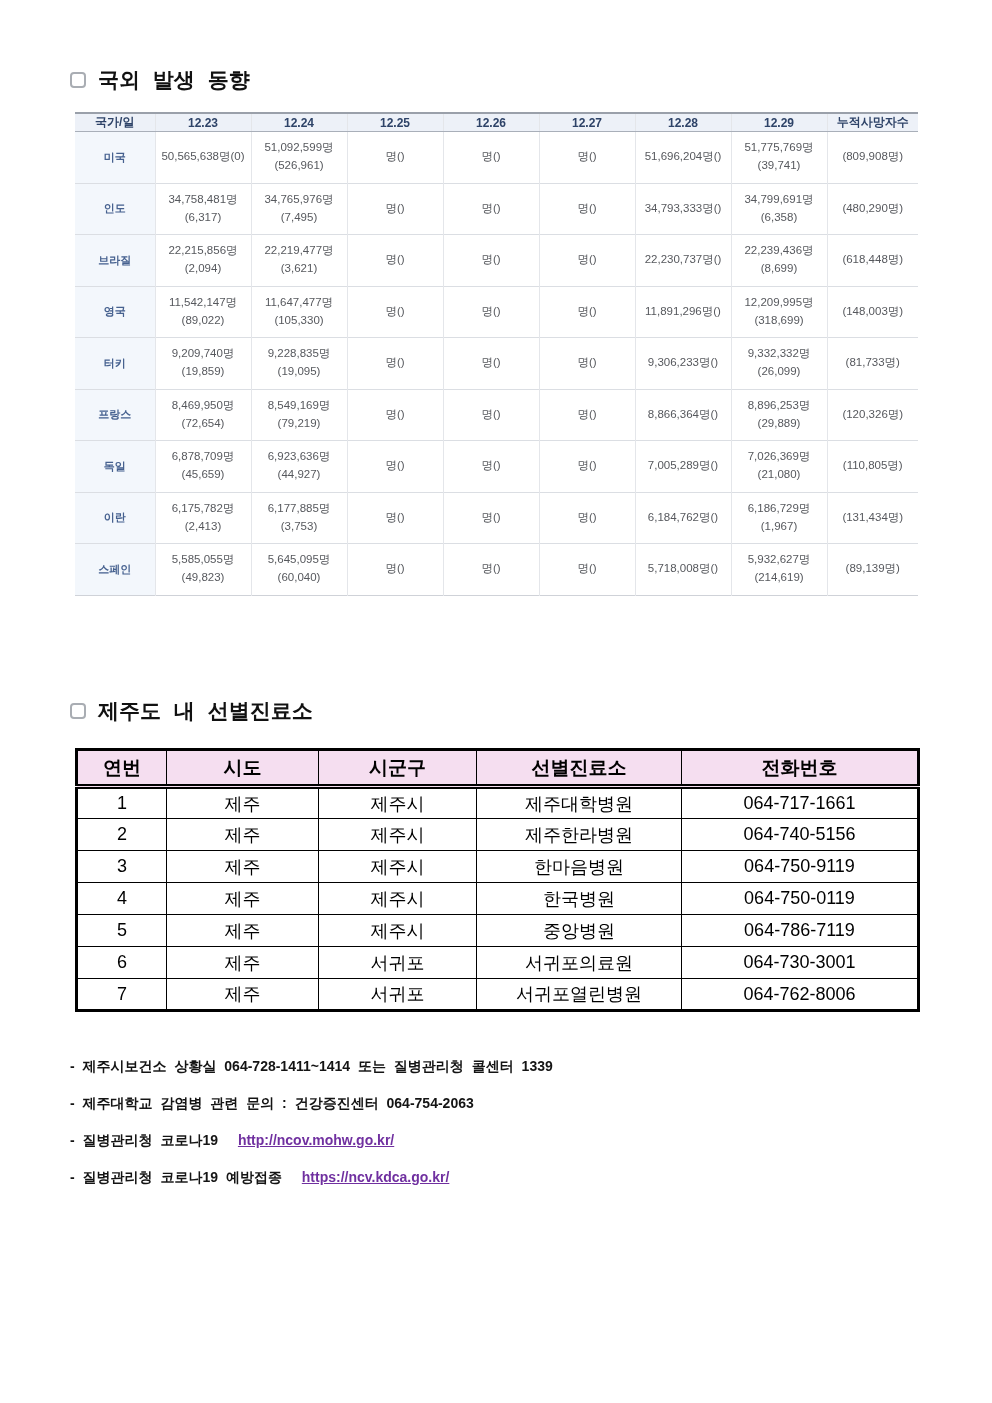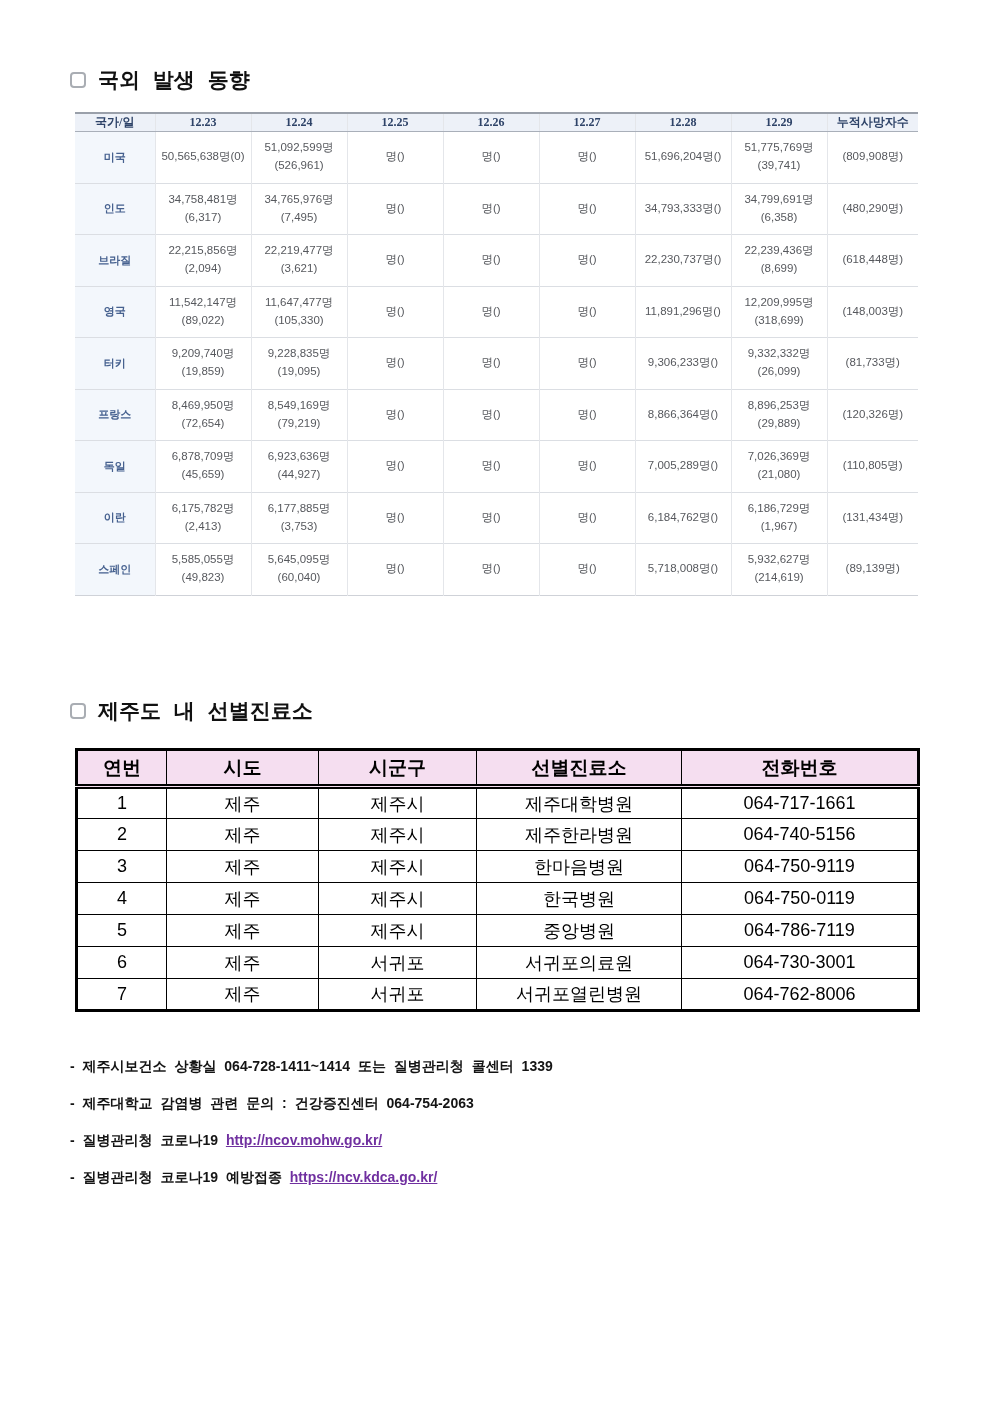--- a/index.html
+++ b/index.html
@@ -44,21 +44,21 @@
     right: 74px;
     font-size: 15px;
     color: #8a8d93;
     margin-top: 26px;
   }
 
   
   .t1-wrap { position: absolute; left: 75px; top: 112px; }
   table { border-collapse: collapse; table-layout: fixed; }
   .t1 { width: 843px; border-top: 2px solid #9aa0aa; border-bottom: 1px solid #cfd2d8; }
-  .t1 thead tr { height: 15px; font-family: Liberation Serif, serif; }
+  .t1 thead tr { height: 15px; }
   .t1 thead th {
     background: #edf1f8;
     color: #2e4368;
     font-weight: bold;
     font-size: 12px;
     border-bottom: 1px solid #a9afb9;
     text-align: center;
     vertical-align: middle;
   }
   .t1 tbody tr { height: 51.5px; }
@@ -109,20 +109,21 @@
     font-weight: bold;
     color: #141414;
     line-height: 37px;
     word-spacing: 4px;
     white-space: nowrap;
   }
   .note-link {
     color: #7030a0;
     text-decoration: underline;
     cursor: pointer;
+    margin-left: 12px;
   }
 </style>
 </head>
 <body>
 
 <div class="page">
 
   <div class="sec-title" id="title1">
     <span class="chk"></span>
     <span>국외 발생 동향</span>

